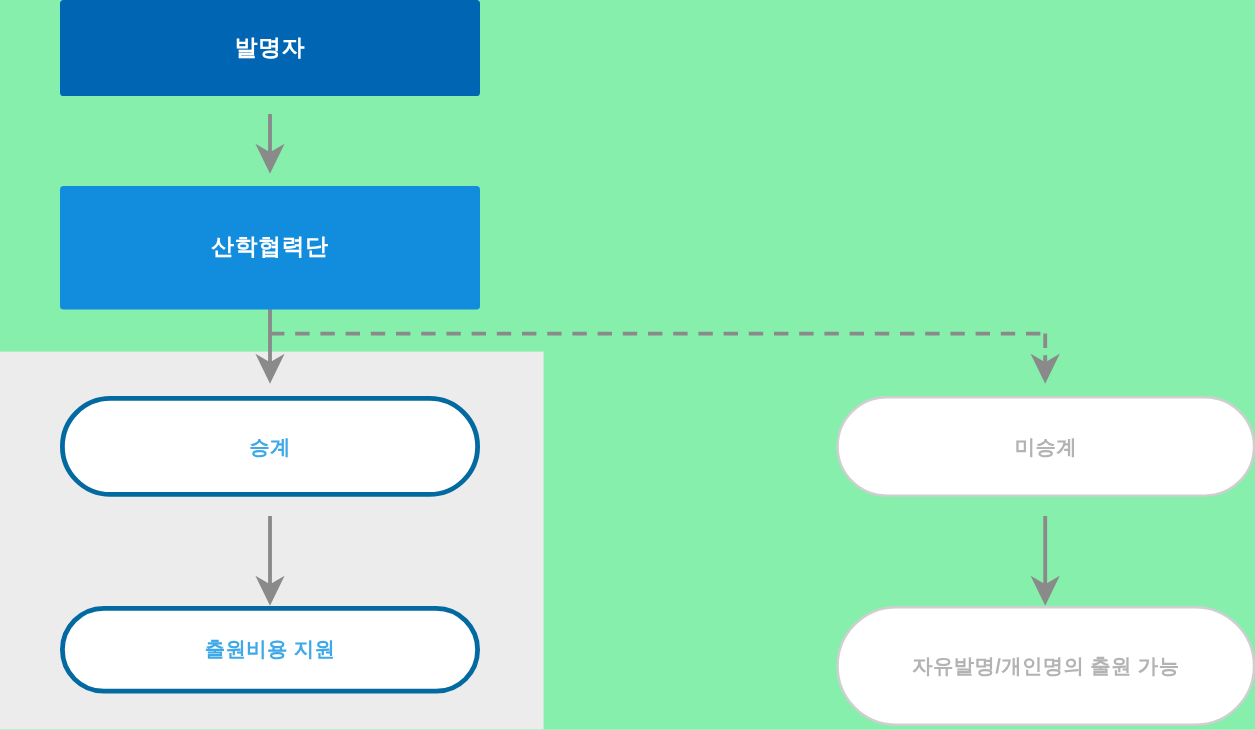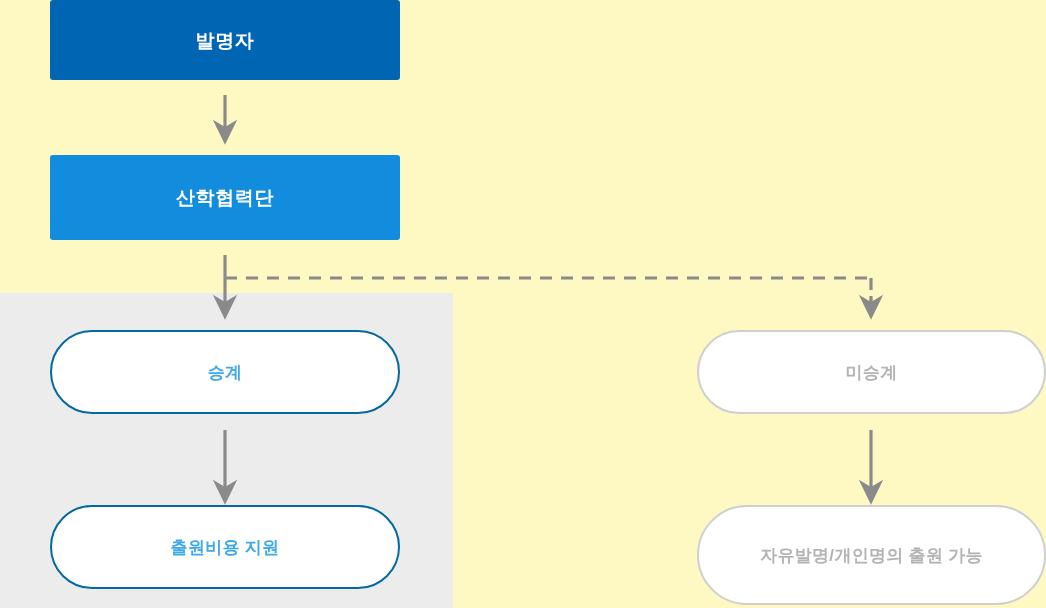--- a/index.html
+++ b/index.html
@@ -8,21 +8,21 @@
     padding: 0;
   }
   body {
     font-family: "Liberation Sans", "DejaVu Sans", sans-serif;
     background: #ffffff;
   }
   #diagram-root {
     position: relative;
     width: 1046px;
     height: 608px;
-    background: #fef9c3;
+    background: #86efac;
     overflow: hidden;
   }
 
   
   .panel-shade {
     position: absolute;
     left: 0;
     top: 293px;
     width: 453px;
     height: 315px;
@@ -53,21 +53,21 @@
     left: 50px;
     top: 0px;
     width: 350px;
     height: 80px;
     background: #0066b3;
   }
   #node-industry-cooperation {
     left: 50px;
     top: 155px;
     width: 350px;
-    height: 85px;
+    height: 103px;
     background: #128cdd;
   }
 
   
   .node-pill {
     position: absolute;
     box-sizing: border-box;
     display: flex;
     align-items: center;
     justify-content: center;
@@ -76,21 +76,21 @@
     z-index: 3;
   }
   .node-pill .node-label {
     font-size: 17px;
     font-weight: bold;
     letter-spacing: 0.3px;
     line-height: 1;
     white-space: nowrap;
   }
   .pill-active {
-    border: 2px solid #0369a1;
+    border: 4px solid #0369a1;
   }
   .pill-active .node-label {
     color: #3fa9e8;
   }
   .pill-muted {
     border: 2px solid #cfcfcf;
   }
   .pill-muted .node-label {
     color: #b3b3b3;
   }
@@ -98,21 +98,21 @@
   #node-succession {
     left: 50px;
     top: 330px;
     width: 350px;
     height: 84px;
   }
   #node-filing-cost-support {
     left: 50px;
     top: 505px;
     width: 350px;
-    height: 84px;
+    height: 73px;
   }
   #node-no-succession {
     left: 697px;
     top: 330px;
     width: 349px;
     height: 84px;
     font-family: Liberation Serif, serif;
   }
   #node-free-invention {
     left: 697px;

